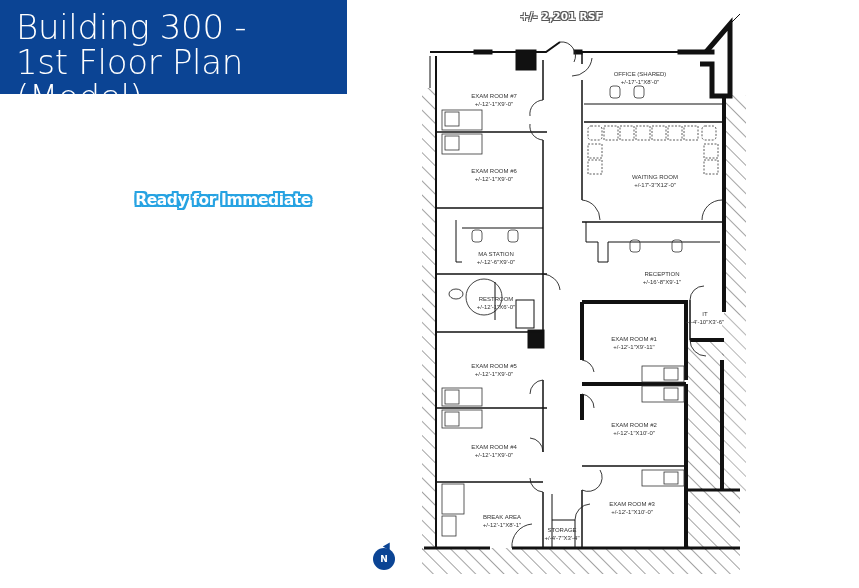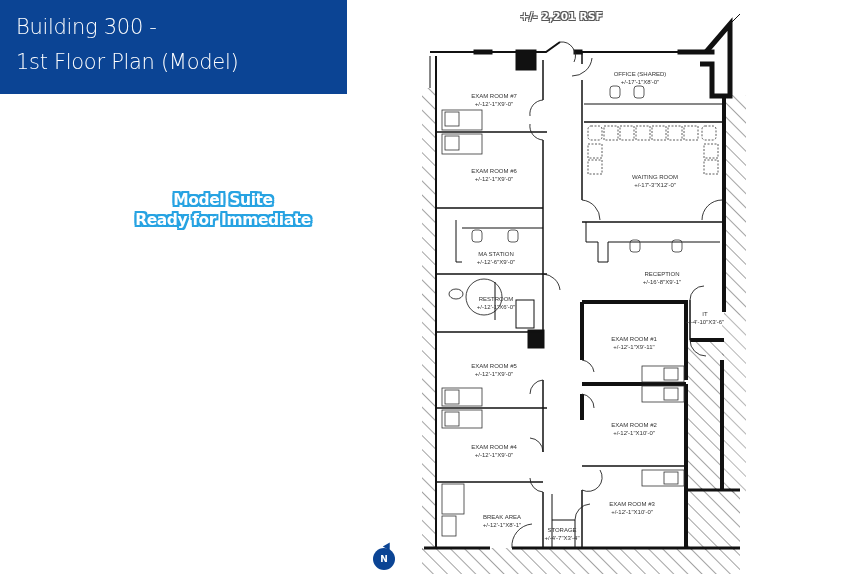--- a/index.html
+++ b/index.html
@@ -4,21 +4,21 @@
   <style>
     * { margin: 0; padding: 0; box-sizing: border-box; }
     html, body { width: 859px; height: 588px; background: #ffffff; overflow: hidden; }
     body { position: relative; font-family: "Liberation Sans", sans-serif; }
 
     .title-box {
       position: absolute; left: 0; top: 0; width: 347px; height: 94px;
       background: #0b4494; color: #ffffff;
       padding: 10px 0 12px 16px;
       font-family: "DejaVu Sans", sans-serif; font-weight: 300;
-      font-size: 21px; line-height: 35px; letter-spacing: -0.3px;
+      font-size: 34px; line-height: 35px; letter-spacing: -0.3px;
     }
     .title-box span { display: block; }
 
     .promo {
       position: absolute; left: 112px; top: 190px; width: 222px;
       text-align: center; color: #ffffff;
       font-family: "DejaVu Sans", sans-serif; font-weight: bold;
       font-size: 15.5px; line-height: 20px; letter-spacing: -0.4px;
       text-shadow:
         -2px -2px 0 #27a3e2, 2px -2px 0 #27a3e2, -2px 2px 0 #27a3e2, 2px 2px 0 #27a3e2,
@@ -58,21 +58,20 @@
   </style>
 </head>
 <body>
 
 <div class="title-box">
   <span>Building 300 -</span>
   <span>1st Floor Plan (Model)</span>
 </div>
 
 <div class="promo">
-  <span>Model Suite</span>
   <span>Ready for Immediate</span>
 </div>
 
 <svg class="plan" viewBox="0 0 859 588" xmlns="http://www.w3.org/2000/svg">
   <defs>
     <pattern id="hatch" patternUnits="userSpaceOnUse" width="10" height="10" patternTransform="rotate(-45)">
       <line x1="0" y1="0" x2="0" y2="10" stroke="#555" stroke-width="1.1"></line>
     </pattern>
   </defs>
 

